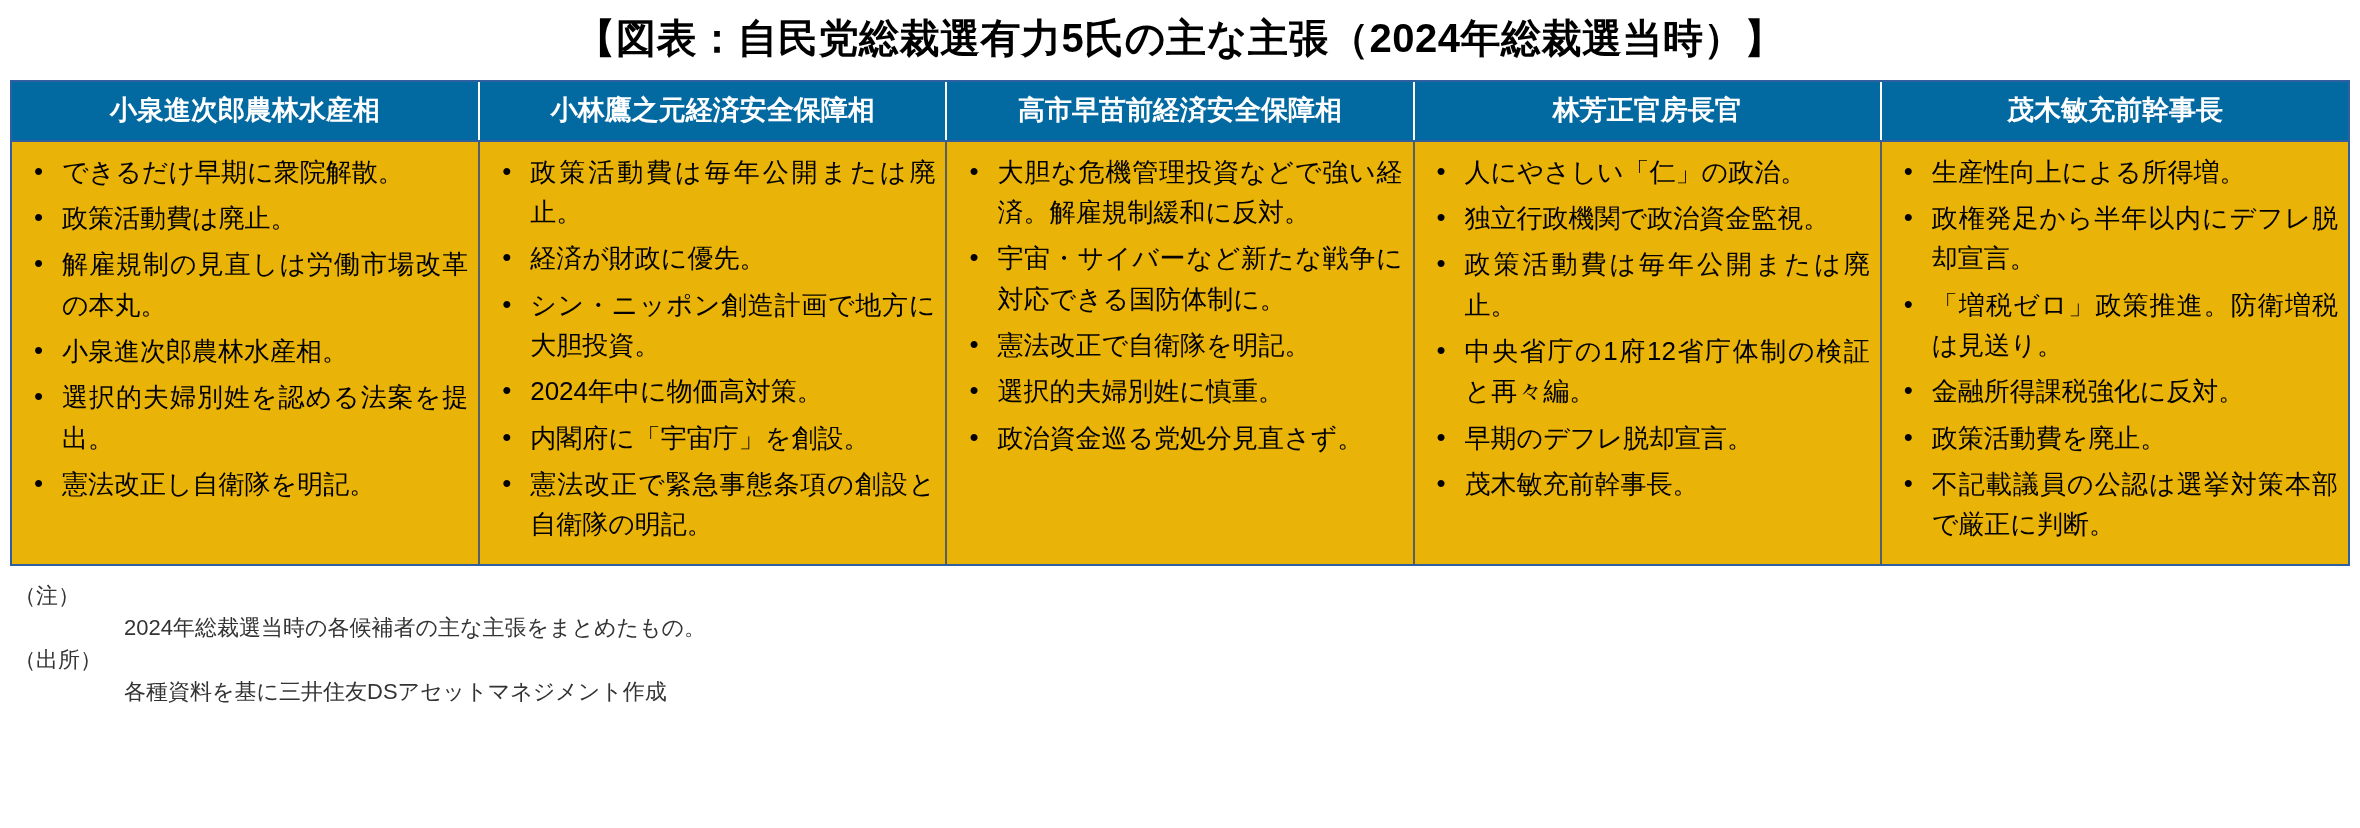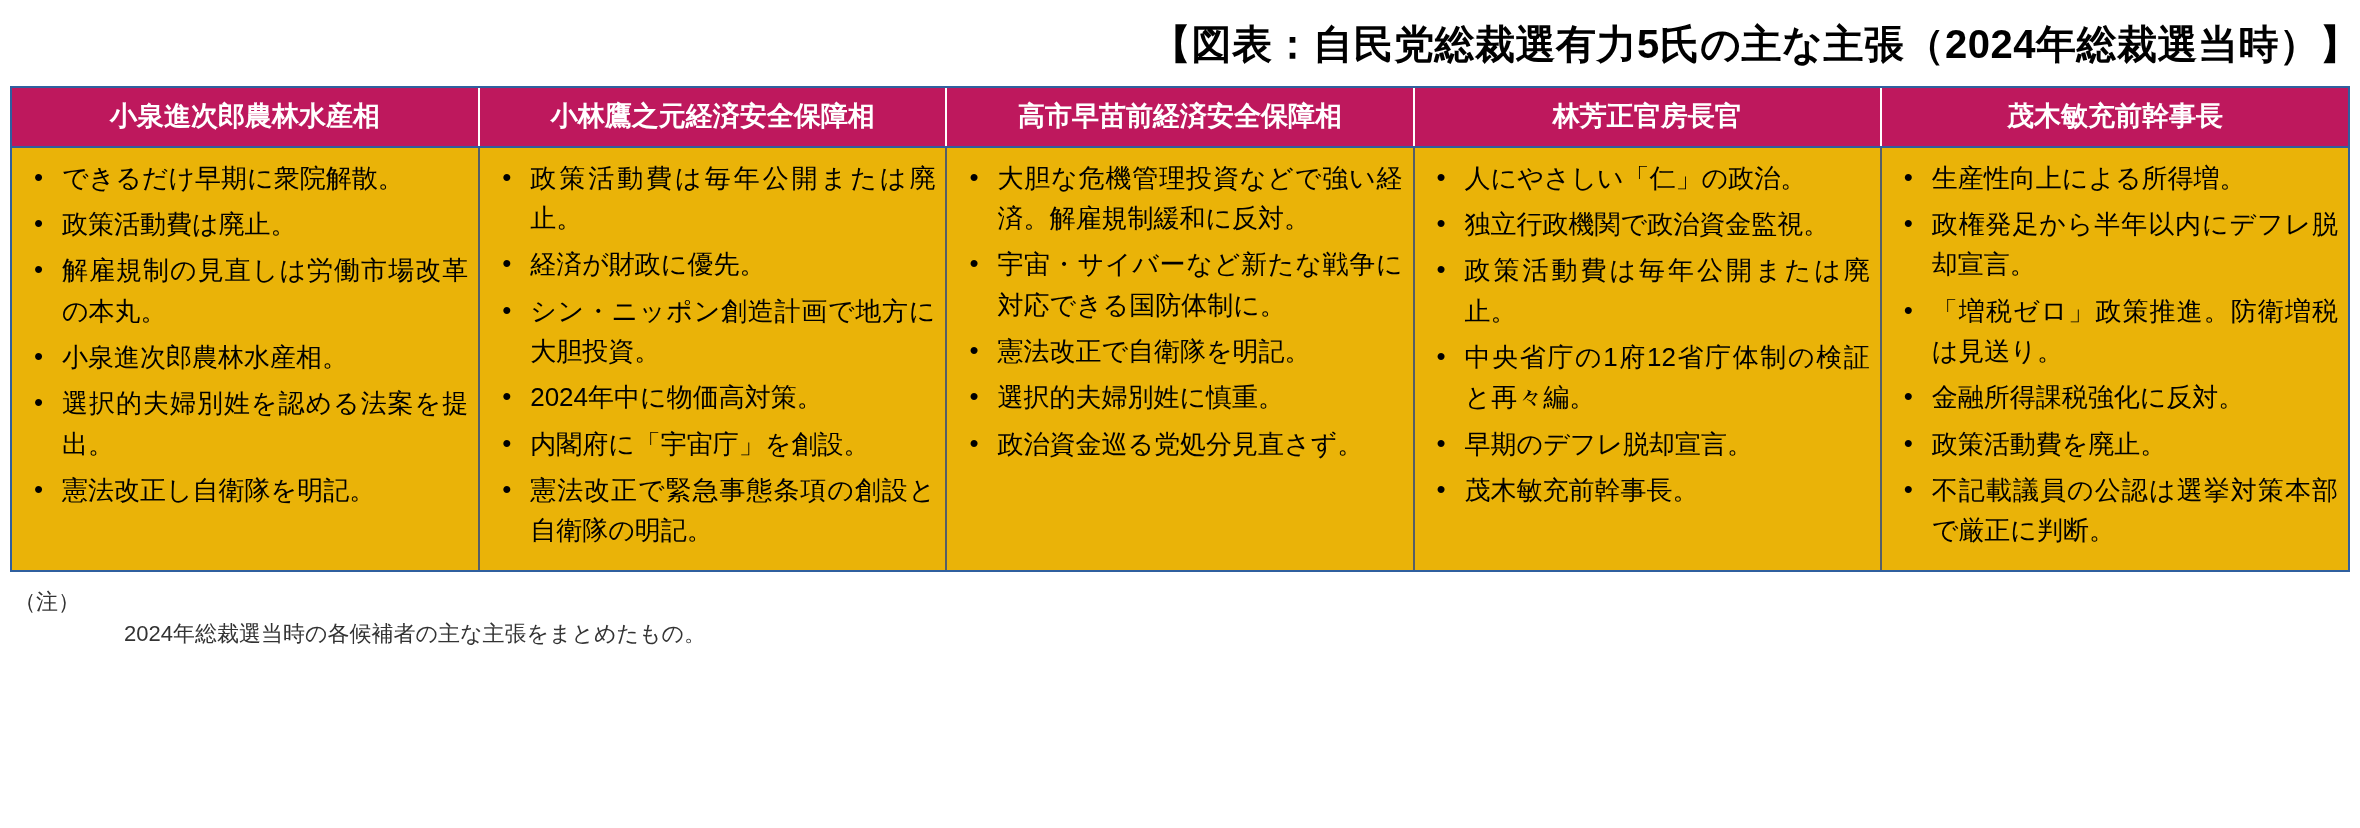--- a/index.html
+++ b/index.html
@@ -14,40 +14,40 @@
     color: #000000;
     overflow: hidden;
   }
   .page {
     position: relative;
     width: 2360px;
     height: 828px;
     box-sizing: border-box;
   }
   .title {
-    text-align: right;
+    text-align: center;
     font-size: 40px;
     font-weight: bold;
     color: #000000;
-    padding-top: 20px;
+    padding-top: 14px;
     letter-spacing: 0.5px;
     line-height: 1.2;
   }
   .table-wrap {
     margin: 18px 10px 0 10px;
     border: 2px solid #2f5f9e;
     box-sizing: border-box;
   }
   table.matrix {
     border-collapse: collapse;
     width: 100%;
     table-layout: fixed;
   }
   table.matrix th {
-    background: #be185d;
+    background: #0369a1;
     color: #ffffff;
     font-size: 27px;
     font-weight: bold;
     padding: 12px 4px;
     border-right: 2px solid #ffffff;
     border-bottom: 2px solid #2f5f9e;
     text-align: center;
     vertical-align: middle;
     line-height: 1.25;
   }
@@ -176,15 +176,19 @@
         </tr>
       </tbody>
     </table>
   </div>
 
   <div class="notes">
     <div class="note-row">
       <span class="note-label">（注）</span>
       <span class="note-text">2024年総裁選当時の各候補者の主な主張をまとめたもの。</span>
     </div>
+    <div class="note-row">
+      <span class="note-label">（出所）</span>
+      <span class="note-text">各種資料を基に三井住友DSアセットマネジメント作成</span>
+    </div>
   </div>
 
 </div>
 
 </body></html>

